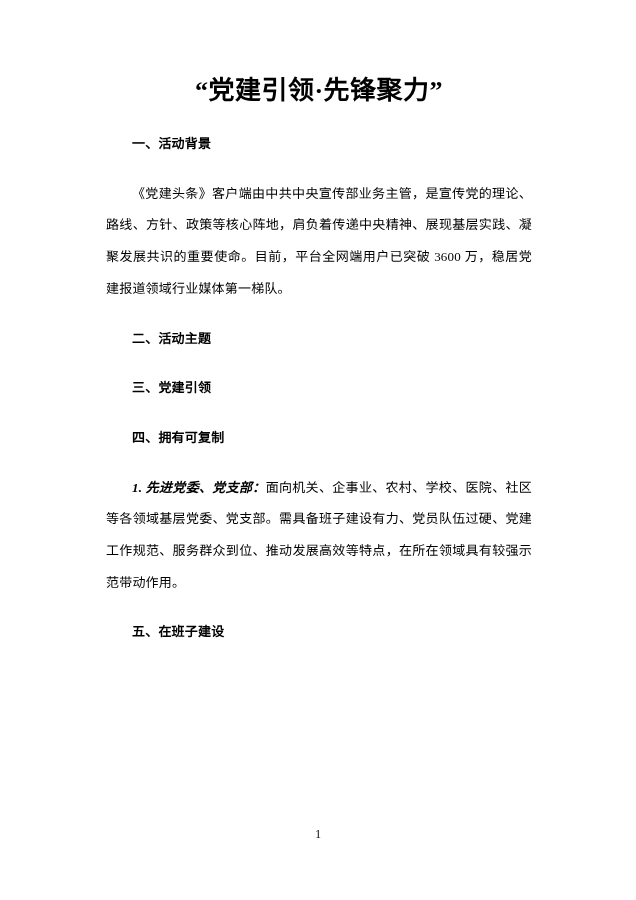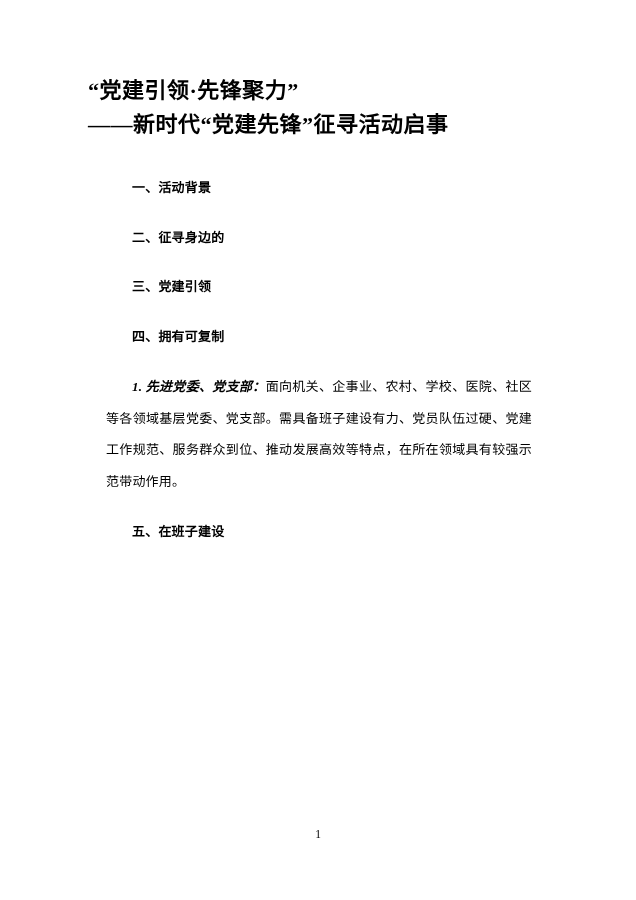--- a/index.html
+++ b/index.html
@@ -13,25 +13,25 @@
     font-family: "Liberation Serif", "DejaVu Serif", serif;
     color: #000000;
   }
   .content {
     position: absolute;
     left: 88px;
     top: 74px;
     width: 462px;
   }
   .doc-title {
-    margin: 0 0 30px 0;
-    font-size: 22px;
+    margin: 0 0 20px 0;
+    font-size: 26px;
     font-weight: bold;
     line-height: 34px;
-    text-align: left;
+    text-align: center;
     letter-spacing: 0.5px;
   }
   .doc-title .title-line { display: block; }
   .block {
     margin: 18px;
     font-size: 13px;
     line-height: 31.7px;
     text-align: justify;
     text-indent: 2em;
     letter-spacing: 0.2px;
@@ -51,26 +51,26 @@
   }
 </style>
 </head>
 <body>
 
 <div class="page">
   <div class="content">
 
     <h1 class="doc-title">
       <span class="title-line">“党建引领·先锋聚力”</span>
-      <span class="title-line">——新时代“党建先锋”征寻活动启事</span>
     </h1>
 
     <p class="block heading">一、活动背景</p>
+    <p class="block">《党建头条》客户端由中共中央宣传部业务主管，是宣传党的理论、路线、方针、政策等核心阵地，肩负着传递中央精神、展现基层实践、凝聚发展共识的重要使命。目前，平台全网端用户已突破 3600 万，稳居党建报道领域行业媒体第一梯队。</p>
 
-    <p class="block heading">二、征寻身边的</p>
+    <p class="block heading">二、活动主题</p>
 
     <p class="block heading">三、党建引领</p>
 
     <p class="block heading">四、拥有可复制</p>
     <p class="block">
       <span class="lead">1. 先进党委、党支部：</span><span>面向机关、企事业、农村、学校、医院、社区等各领域基层党委、党支部。需具备班子建设有力、党员队伍过硬、党建工作规范、服务群众到位、推动发展高效等特点，在所在领域具有较强示范带动作用。</span>
     </p>
 
     <p class="block heading">五、在班子建设</p>
     <p class="block">

